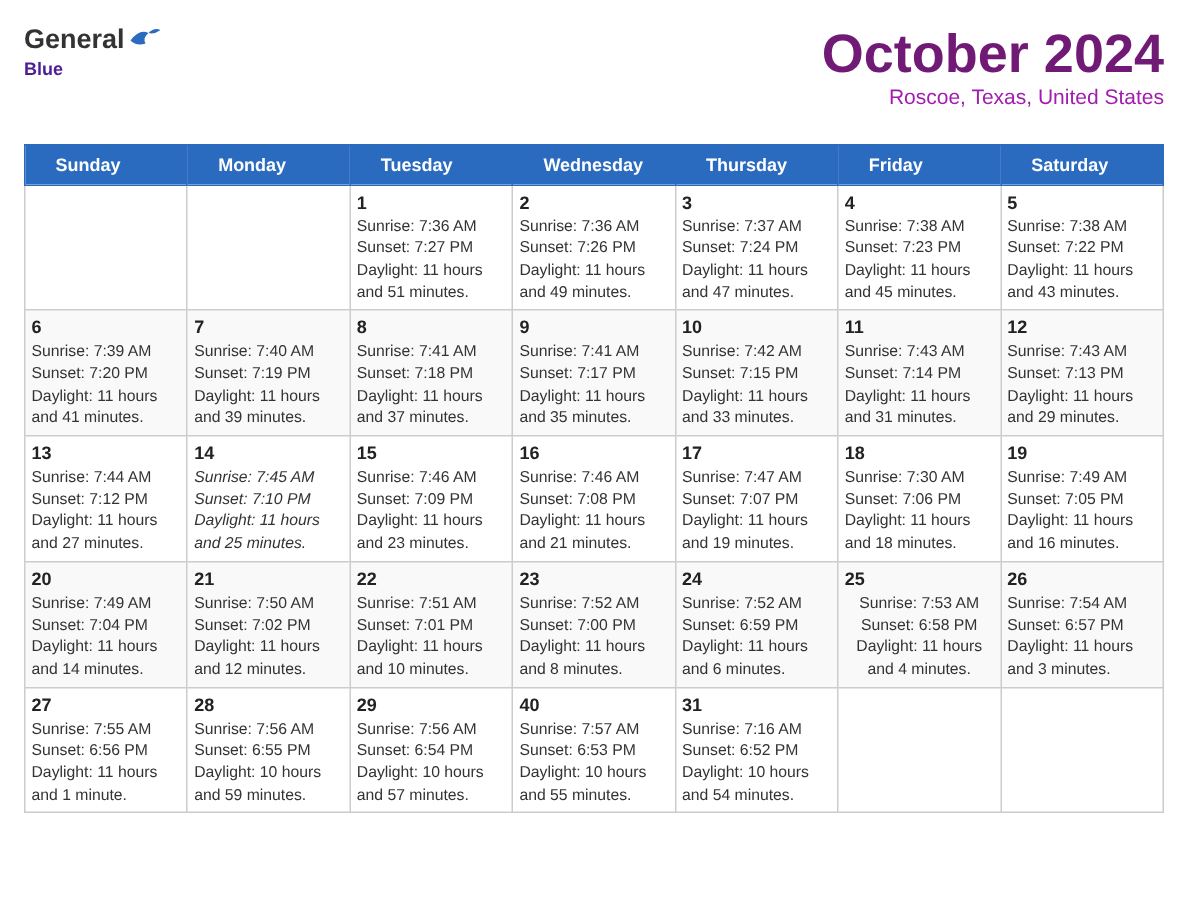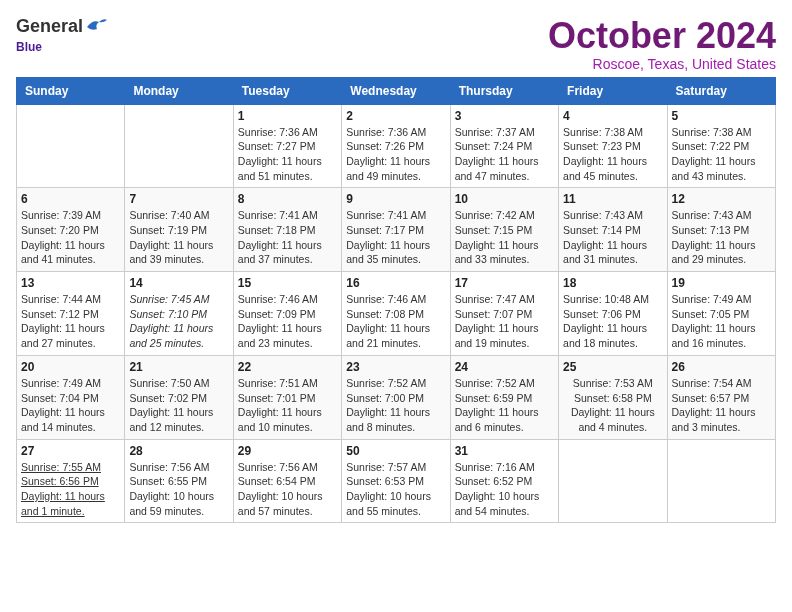--- a/index.html
+++ b/index.html
@@ -7,21 +7,21 @@
       font-family: Arial, sans-serif;
       background: #fff;
       width: 792px;
       min-height: 612px;
       padding: 16px;
     }
     .header {
       display: flex;
       justify-content: space-between;
       align-items: flex-start;
-      margin-bottom: 5px;
+      margin-bottom: 24px;
     }
     .logo {
       display: flex;
       flex-direction: column;
       align-items: flex-start;
     }
     .title-block {
       text-align: right;
     }
     .month-title {
@@ -35,21 +35,21 @@
       color: #a21caf;
     }
     .calendar {
       width: 100%;
       border-collapse: collapse;
       font-size: 11px;
     }
     .calendar thead tr th {
       background: #2a6bbf;
       color: #fff;
-      padding: 6px 8px;
+      padding: 6px 20px;
       text-align: left;
       border: 1px solid #2a6bbf;
       font-size: 12px;
     }
     .calendar tbody tr td {
       border: 1px solid #ccc;
       vertical-align: top;
       padding: 4px;
       min-height: 70px;
       width: 108px;
@@ -216,21 +216,21 @@
 Daylight: 11 hours and 21 minutes.</div>
         </td>
         <td>
           <div class="day-num">17</div>
           <div class="day-detail" style="white-space: pre-line;">Sunrise: 7:47 AM
 Sunset: 7:07 PM
 Daylight: 11 hours and 19 minutes.</div>
         </td>
         <td>
           <div class="day-num">18</div>
-          <div class="day-detail" style="white-space: pre-line;">Sunrise: 10:48 AM
+          <div class="day-detail" style="white-space: pre-line;">Sunrise: 7:30 AM
 Sunset: 7:06 PM
 Daylight: 11 hours and 18 minutes.</div>
         </td>
         <td>
           <div class="day-num">19</div>
           <div class="day-detail" style="white-space: pre-line;">Sunrise: 7:49 AM
 Sunset: 7:05 PM
 Daylight: 11 hours and 16 minutes.</div>
         </td>
       </tr>
@@ -274,38 +274,38 @@
         <td>
           <div class="day-num">26</div>
           <div class="day-detail" style="white-space: pre-line;">Sunrise: 7:54 AM
 Sunset: 6:57 PM
 Daylight: 11 hours and 3 minutes.</div>
         </td>
       </tr>
       <tr>
         <td>
           <div class="day-num">27</div>
-          <div class="day-detail" style="white-space: pre-line; text-decoration: underline;">Sunrise: 7:55 AM
+          <div class="day-detail" style="white-space: pre-line;">Sunrise: 7:55 AM
 Sunset: 6:56 PM
 Daylight: 11 hours and 1 minute.</div>
         </td>
         <td>
           <div class="day-num">28</div>
           <div class="day-detail" style="white-space: pre-line;">Sunrise: 7:56 AM
 Sunset: 6:55 PM
 Daylight: 10 hours and 59 minutes.</div>
         </td>
         <td>
           <div class="day-num">29</div>
           <div class="day-detail" style="white-space: pre-line;">Sunrise: 7:56 AM
 Sunset: 6:54 PM
 Daylight: 10 hours and 57 minutes.</div>
         </td>
         <td>
-          <div class="day-num">50</div>
+          <div class="day-num">40</div>
           <div class="day-detail" style="white-space: pre-line;">Sunrise: 7:57 AM
 Sunset: 6:53 PM
 Daylight: 10 hours and 55 minutes.</div>
         </td>
         <td>
           <div class="day-num">31</div>
           <div class="day-detail" style="white-space: pre-line;">Sunrise: 7:16 AM
 Sunset: 6:52 PM
 Daylight: 10 hours and 54 minutes.</div>
         </td>

